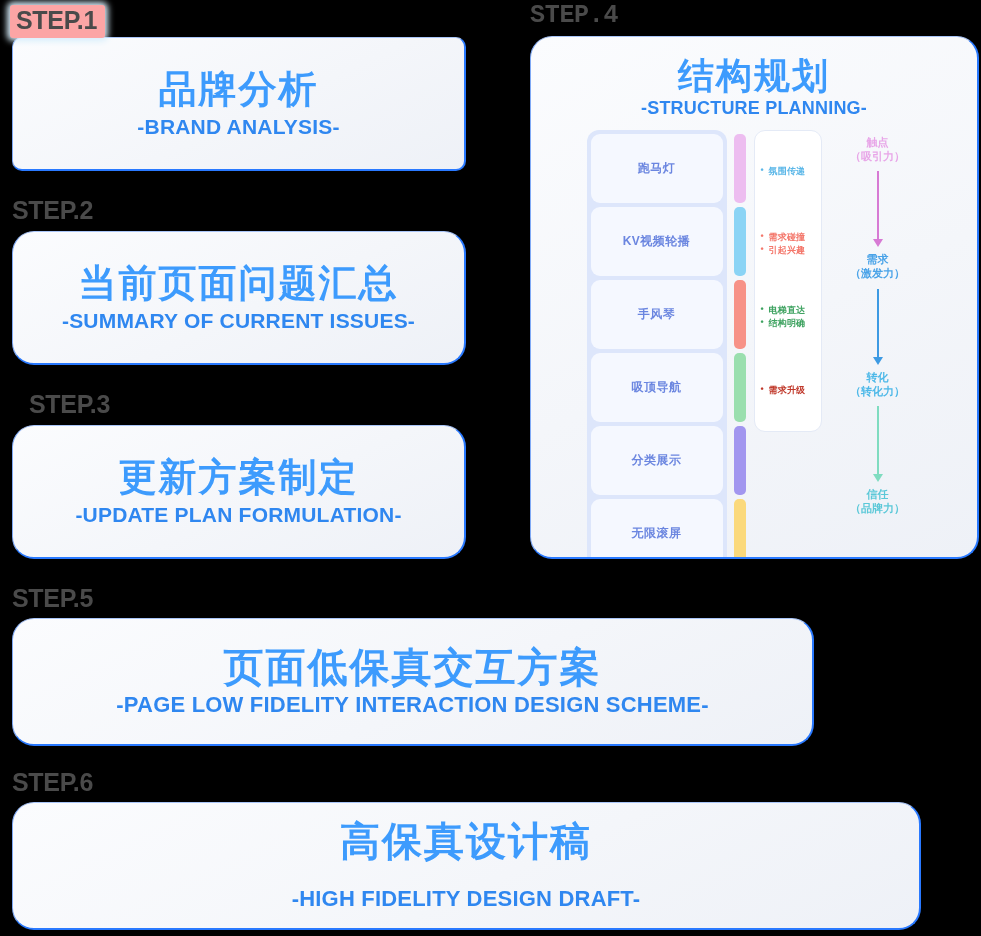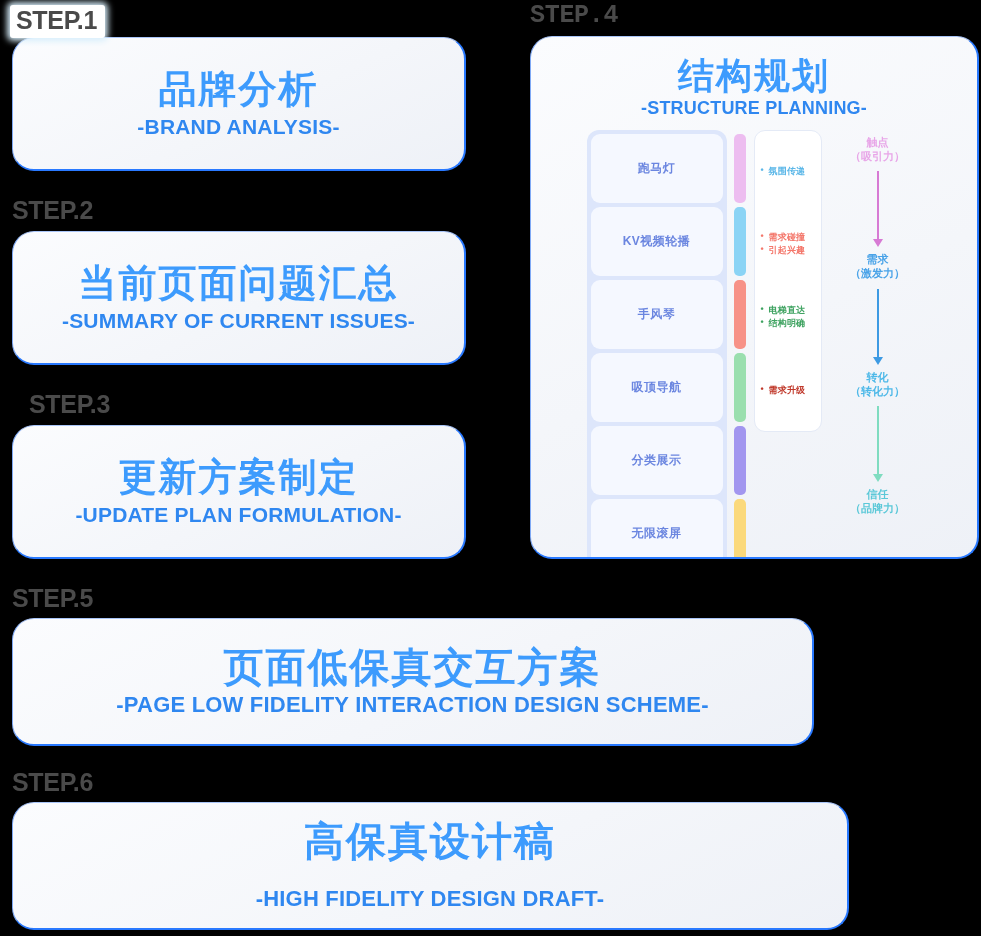--- a/index.html
+++ b/index.html
@@ -21,21 +21,21 @@
     font-size: 25px;
     font-weight: bold;
     color: #4a4a4a;
     letter-spacing: -0.3px;
     line-height: 1;
     z-index: 5;
     white-space: nowrap;
   }
   .step-label.highlighted {
     color: #4a4a4a;
-    background: #ffffff;
+    background: #fca5a5;
     padding: 3px 8px 5px 6px;
     border-radius: 3px;
     box-shadow: 0 0 6px 3px #d7eefb;
   }
 
   
   .step-card {
     position: absolute;
     background: linear-gradient(155deg, #fbfcfe 0%, #f4f6fa 55%, #eef1f7 100%);
     border-radius: 22px;
@@ -202,21 +202,21 @@
     border-top-width: 8px;
     border-top-style: solid;
   }
 </style>
 </head>
 <body>
 
 <div class="canvas">
 
   <div class="step-label highlighted" style="left:10px; top:5px;">STEP.1</div>
-  <div class="step-card" style="left:12px; top:37px; width:454px; height:134px;">
+  <div class="step-card" style="left:12px; top:37px; width:454px; height:134px;border-radius:10px;">
     <div class="card-cn">品牌分析</div>
     <div class="card-en">-BRAND ANALYSIS-</div>
   </div>
 
   <div class="step-label" style="left:12px; top:198px;">STEP.2</div>
   <div class="step-card" style="left:12px; top:231px; width:454px; height:134px;">
     <div class="card-cn">当前页面问题汇总</div>
     <div class="card-en">-SUMMARY OF CURRENT ISSUES-</div>
   </div>
 
@@ -316,18 +316,18 @@
     </div>
   </div>
 
   <div class="step-label" style="left:12px; top:586px;">STEP.5</div>
   <div class="step-card wide" style="left:12px; top:618px; width:802px; height:128px;">
     <div class="card-cn">页面低保真交互方案</div>
     <div class="card-en">-PAGE LOW FIDELITY INTERACTION DESIGN SCHEME-</div>
   </div>
 
   <div class="step-label" style="left:12px; top:770px;">STEP.6</div>
-  <div class="step-card wide" style="left:12px; top:802px; width:837px; height:128px;gap:20px;">
+  <div class="step-card wide" style="left:12px; top:802px; width:909px; height:128px;gap:20px;">
     <div class="card-cn">高保真设计稿</div>
     <div class="card-en">-HIGH FIDELITY DESIGN DRAFT-</div>
   </div>
 
 </div>
 
 </body></html>

